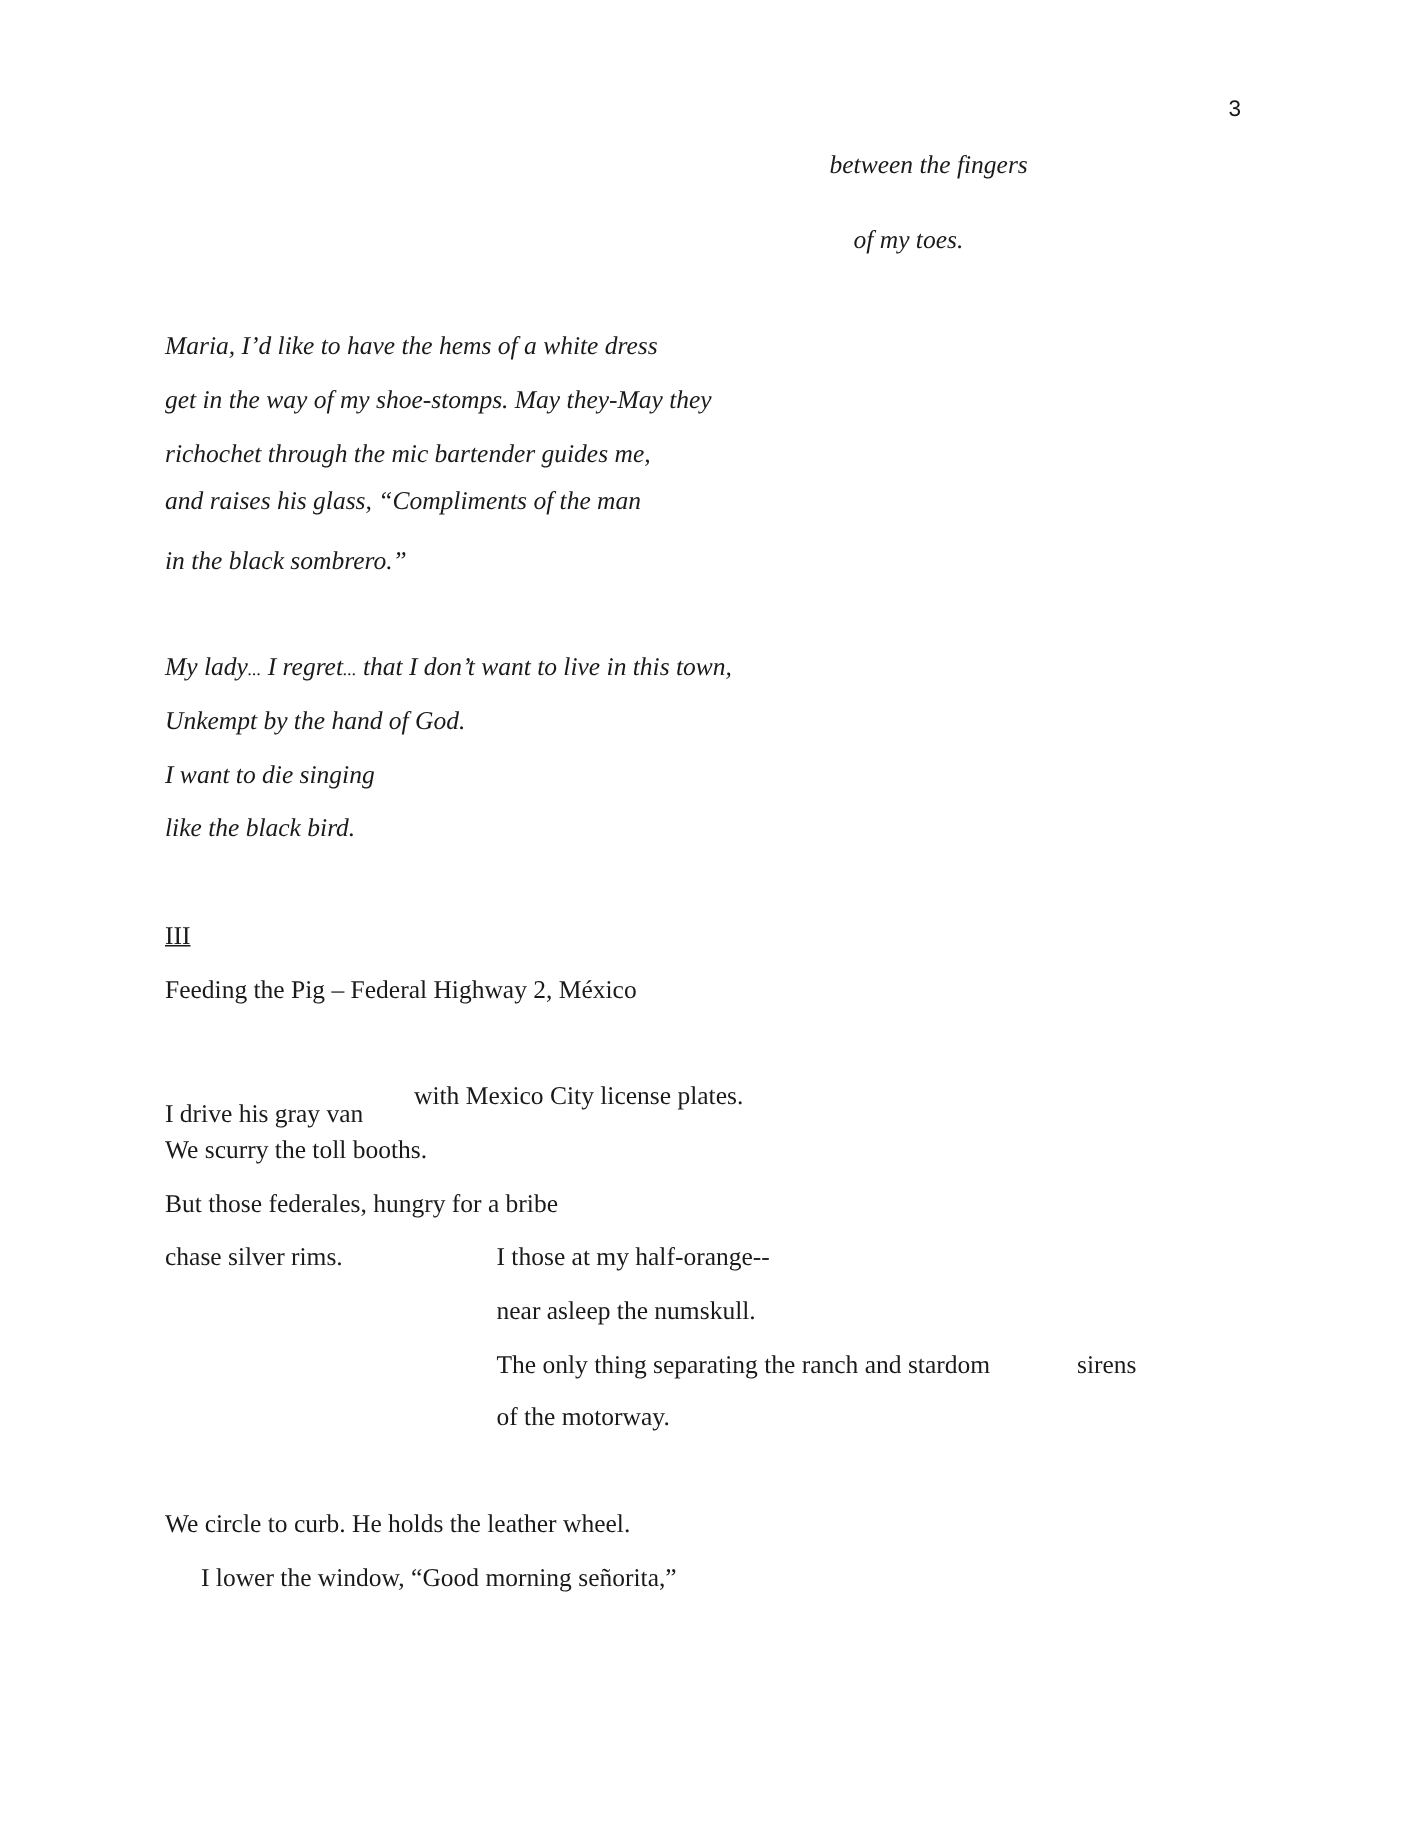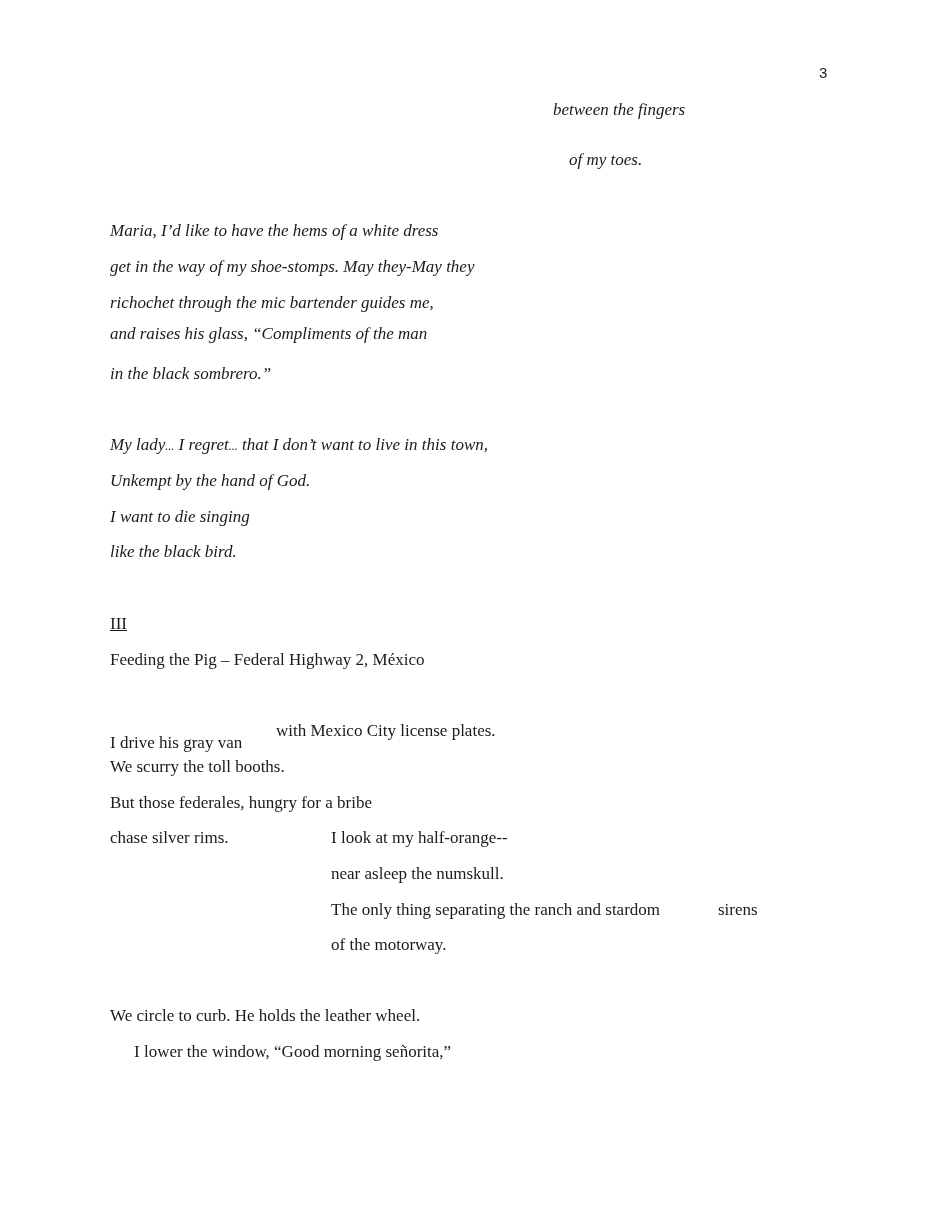--- a/index.html
+++ b/index.html
@@ -58,21 +58,21 @@
   <div class="line italic" style="top:542px; left:110px;">like the black bird.</div>
 
   <div class="line" style="top:614px; left:110px;text-decoration:underline;">III</div>
   <div class="line" style="top:650px; left:110px;">Feeding the Pig – Federal Highway 2, México</div>
 
   <div class="line" style="top:721px; left:110px;margin-top:12px;">I drive his gray van</div>
   <div class="line" style="top:721px; left:276px;">with Mexico City license plates.</div>
   <div class="line" style="top:757px; left:110px;">We scurry the toll booths.</div>
   <div class="line" style="top:793px; left:110px;">But those federales, hungry for a bribe</div>
   <div class="line" style="top:828px; left:110px;">chase silver rims.</div>
-  <div class="line" style="top:828px; left:331px;">I look at my half-orange--</div>
+  <div class="line" style="top:828px; left:331px;">I those at my half-orange--</div>
   <div class="line" style="top:864px; left:331px;">near asleep the numskull.</div>
   <div class="line" style="top:900px; left:331px;">The only thing separating the ranch and stardom</div>
   <div class="line" style="top:900px; left:718px;">sirens</div>
   <div class="line" style="top:935px; left:331px;text-align:right;">of the motorway.</div>
 
   <div class="line" style="top:1006px; left:110px;">We circle to curb. He holds the leather wheel.</div>
   <div class="line" style="top:1042px; left:110px;margin-left:24px;">I lower the window, “Good morning señorita,”</div>
 
 </div>
 

